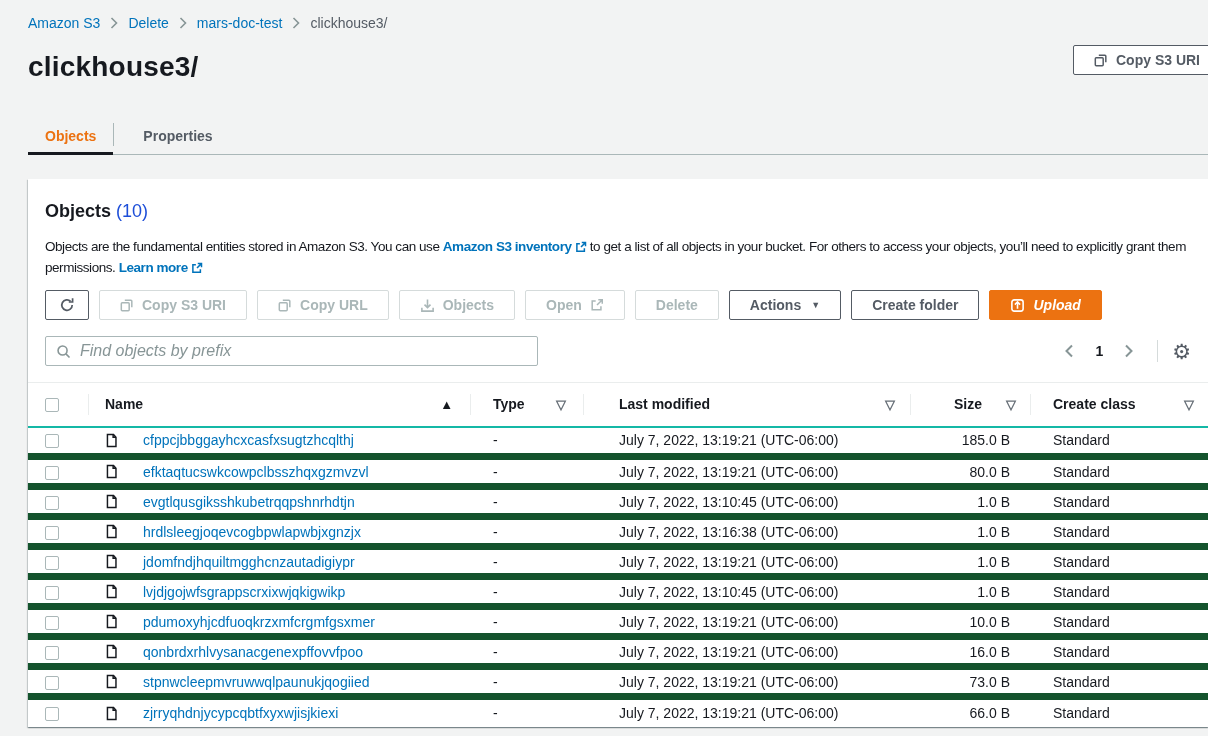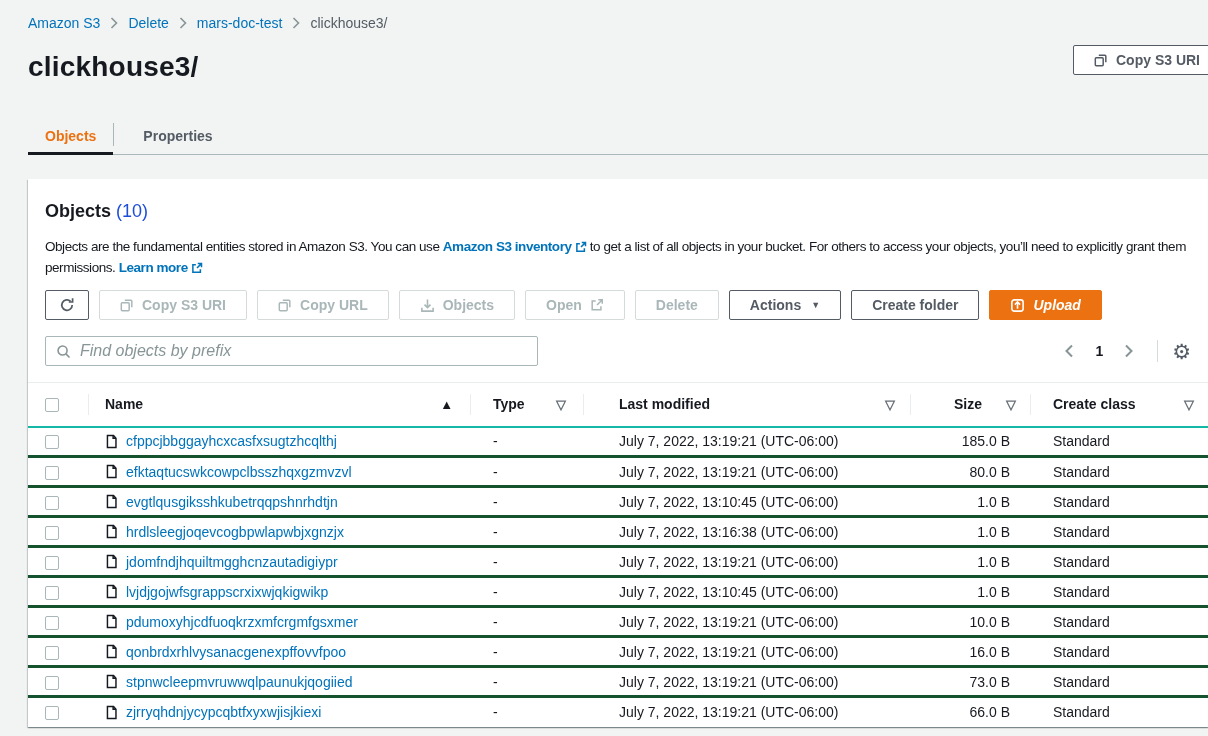--- a/index.html
+++ b/index.html
@@ -60,32 +60,32 @@
   .page-chevron { background:none; border:none; color:#879596; padding:0 6px; cursor:pointer; }
   .page-num { font-weight:700; color:#16191f; margin:0 14px; }
   .pag-divider { width:1px; height:22px; background:#d5dbdb; margin:0 14px 0 16px; }
   .gear { color:#545b64; cursor:pointer; background:none; border:none; padding:0; }
 
   
   table { width:100%; border-collapse:collapse; table-layout:fixed; margin-top:16px; border-top:1px solid #eaeded; }
   thead th { height:44px; border-bottom:2px solid #14b8a6; text-align:left; font-size:14px; font-weight:700; color:#16191f; position:relative; }
   thead th .th-inner { display:flex; align-items:center; justify-content:space-between; }
   thead th.div::before { content:""; position:absolute; left:0; top:11px; bottom:11px; width:1px; background:#eaeded; }
-  tbody td { height:30px; border-top:3px solid #14532d; font-size:14px; color:#16191f; }
+  tbody td { height:30px; border-top:7px solid #14532d; font-size:14px; color:#16191f; }
   tbody tr:first-child td { border-top:none; }
   .cell-pad { padding-left:17px; padding-right:17px; }
   .col-type-pad { padding-left:23px; padding-right:17px; }
   .col-lm-pad { padding-left:36px; padding-right:15px; }
   .col-size-pad { padding-right:20px; text-align:right; }
   .col-size-head { display:flex; align-items:center; justify-content:flex-end; gap:24px; padding-right:14px; }
   .col-sc-pad { padding-left:23px; padding-right:14px; }
   .sort-asc { color:#16191f; font-size:13px; }
   .sort-idle { color:#687078; font-size:13px; }
   .checkbox { display:inline-block; width:14px; height:14px; border:1px solid #aab7b8; border-radius:2px; background:#fff; margin-left:17px; vertical-align:middle; }
-  .name-cell { display:flex; align-items:center; gap:8px; padding-left:17px; }
+  .name-cell { display:flex; align-items:center; gap:25px; padding-left:17px; }
   .file-icon { color:#16191f; }
   .obj-link { color:#0073bb; text-decoration:none; }
 </style>
 </head>
 <body>
 
 <nav class="breadcrumb">
   <a href="#">Amazon S3</a>
   <span class="crumb-sep">
       <svg width="8" height="12" viewBox="0 0 8 12">

